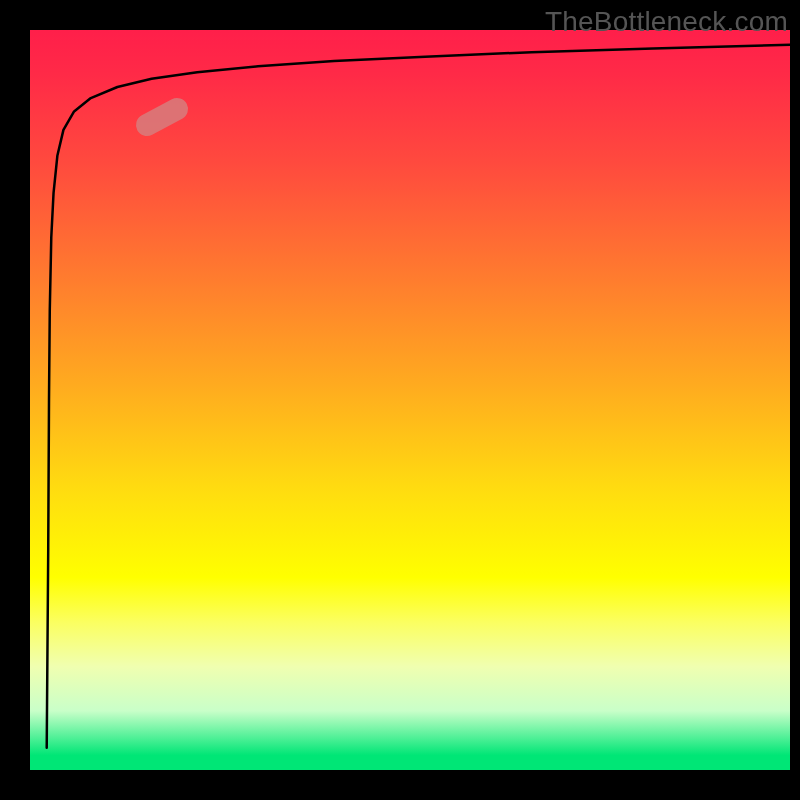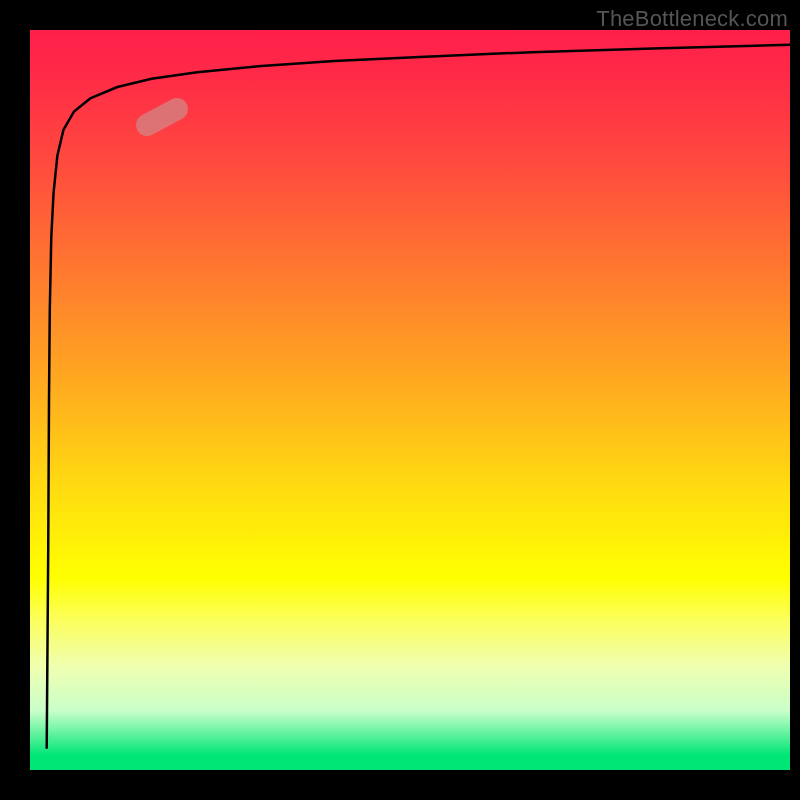--- a/index.html
+++ b/index.html
@@ -9,21 +9,21 @@
     background: #000;
     position: relative;
     font-family: Arial, Helvetica, sans-serif;
     overflow: hidden;
   }
   .watermark {
     position: absolute;
     top: 6px;
     right: 12px;
     color: #555;
-    font-size: 22px;
+    font-size: 28px;
     font-weight: 400;
     z-index: 10;
     letter-spacing: 0.2px;
   }
   .plot-area {
     position: absolute;
     left: 30px;
     top: 30px;
     width: 760px;
     height: 740px;

